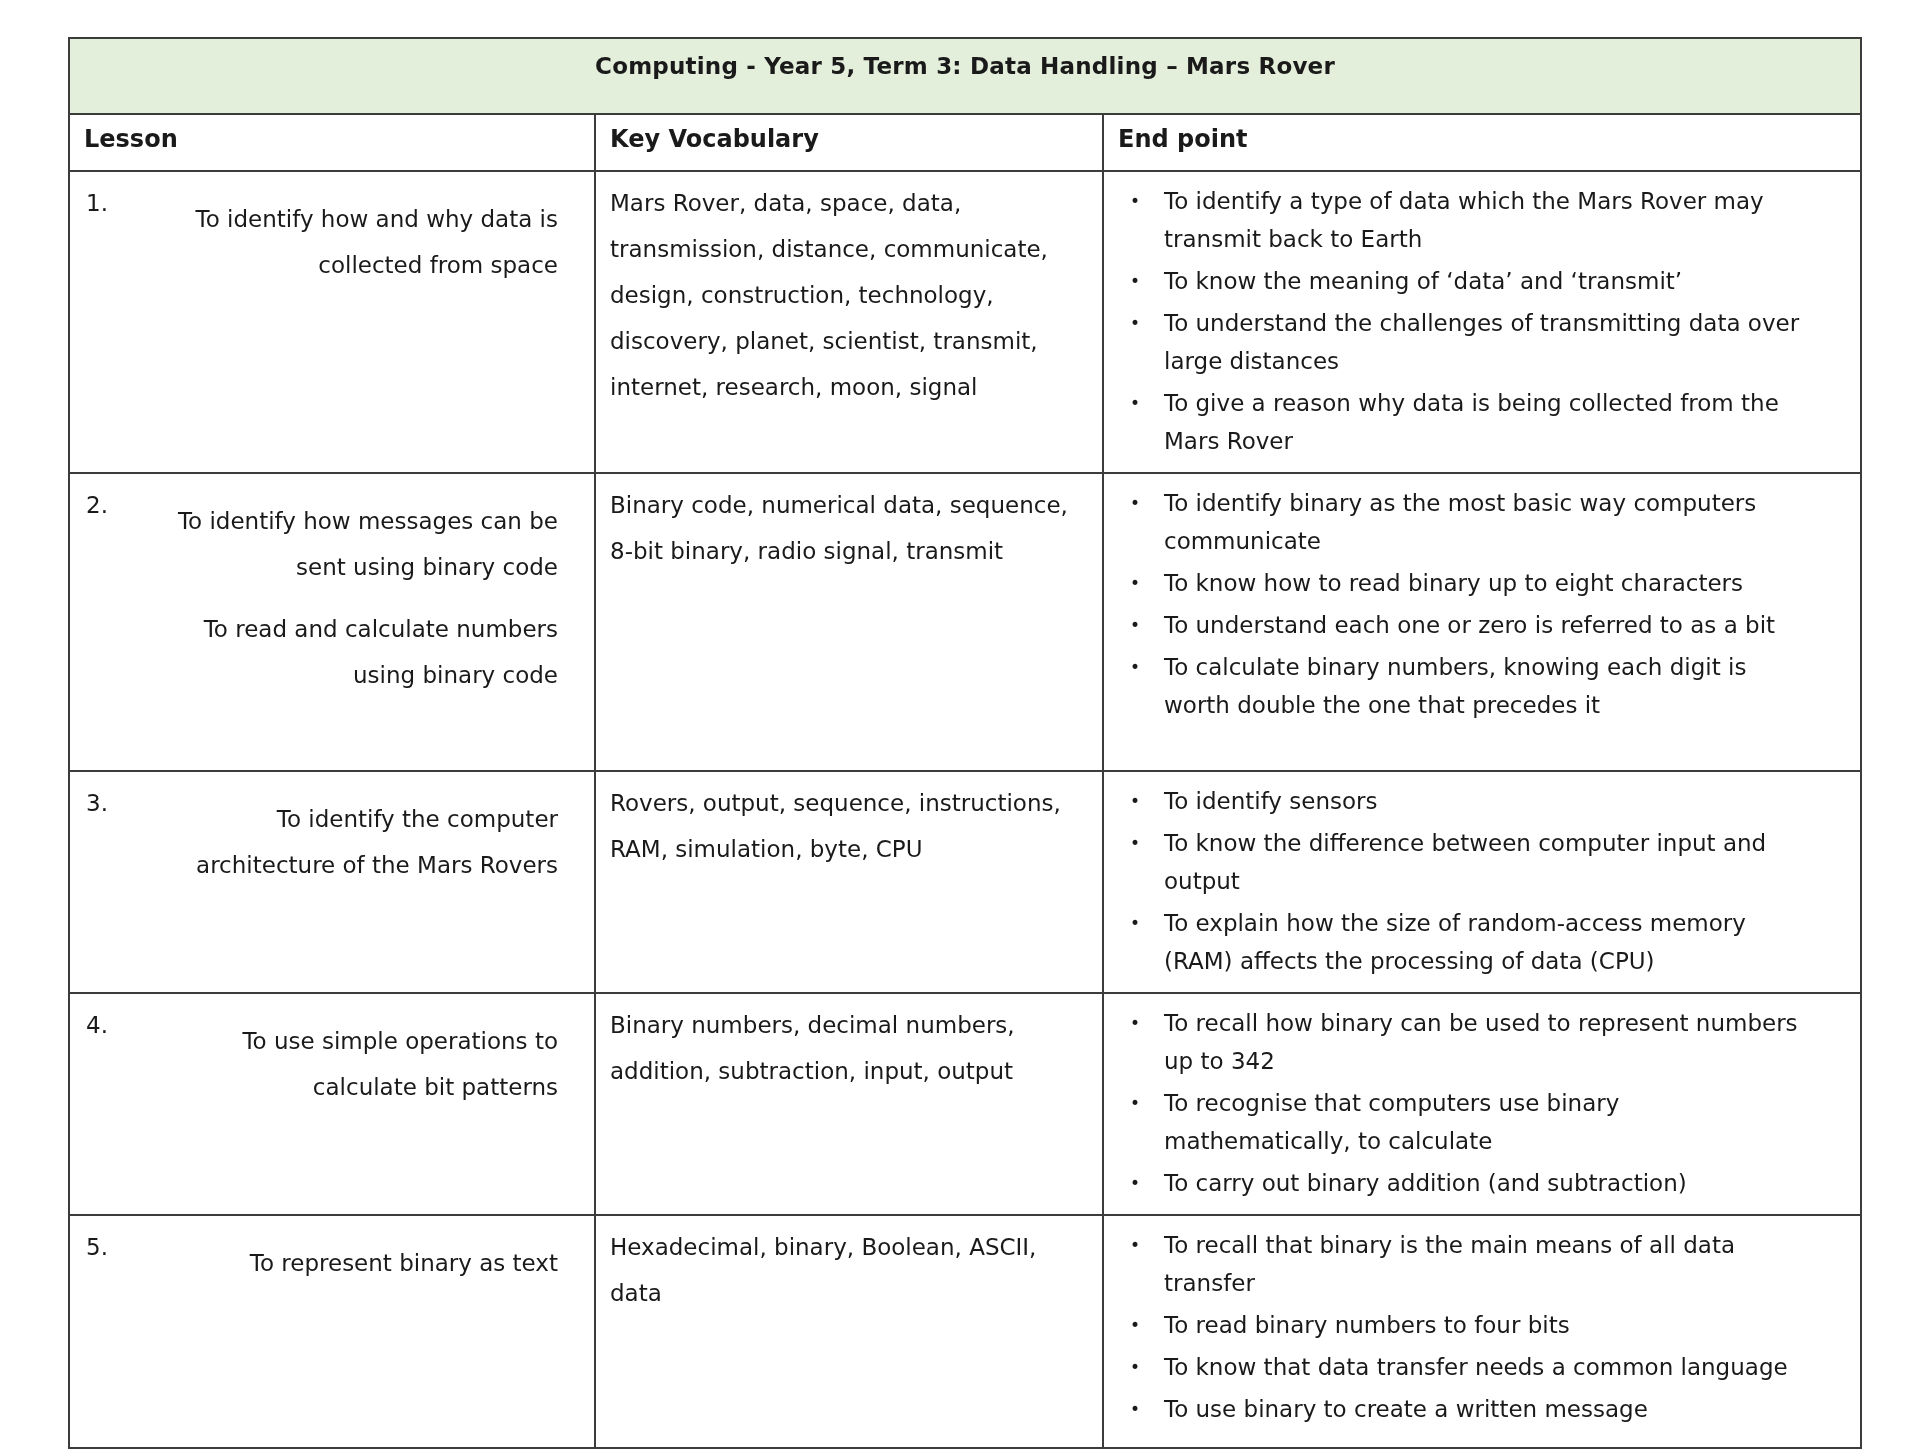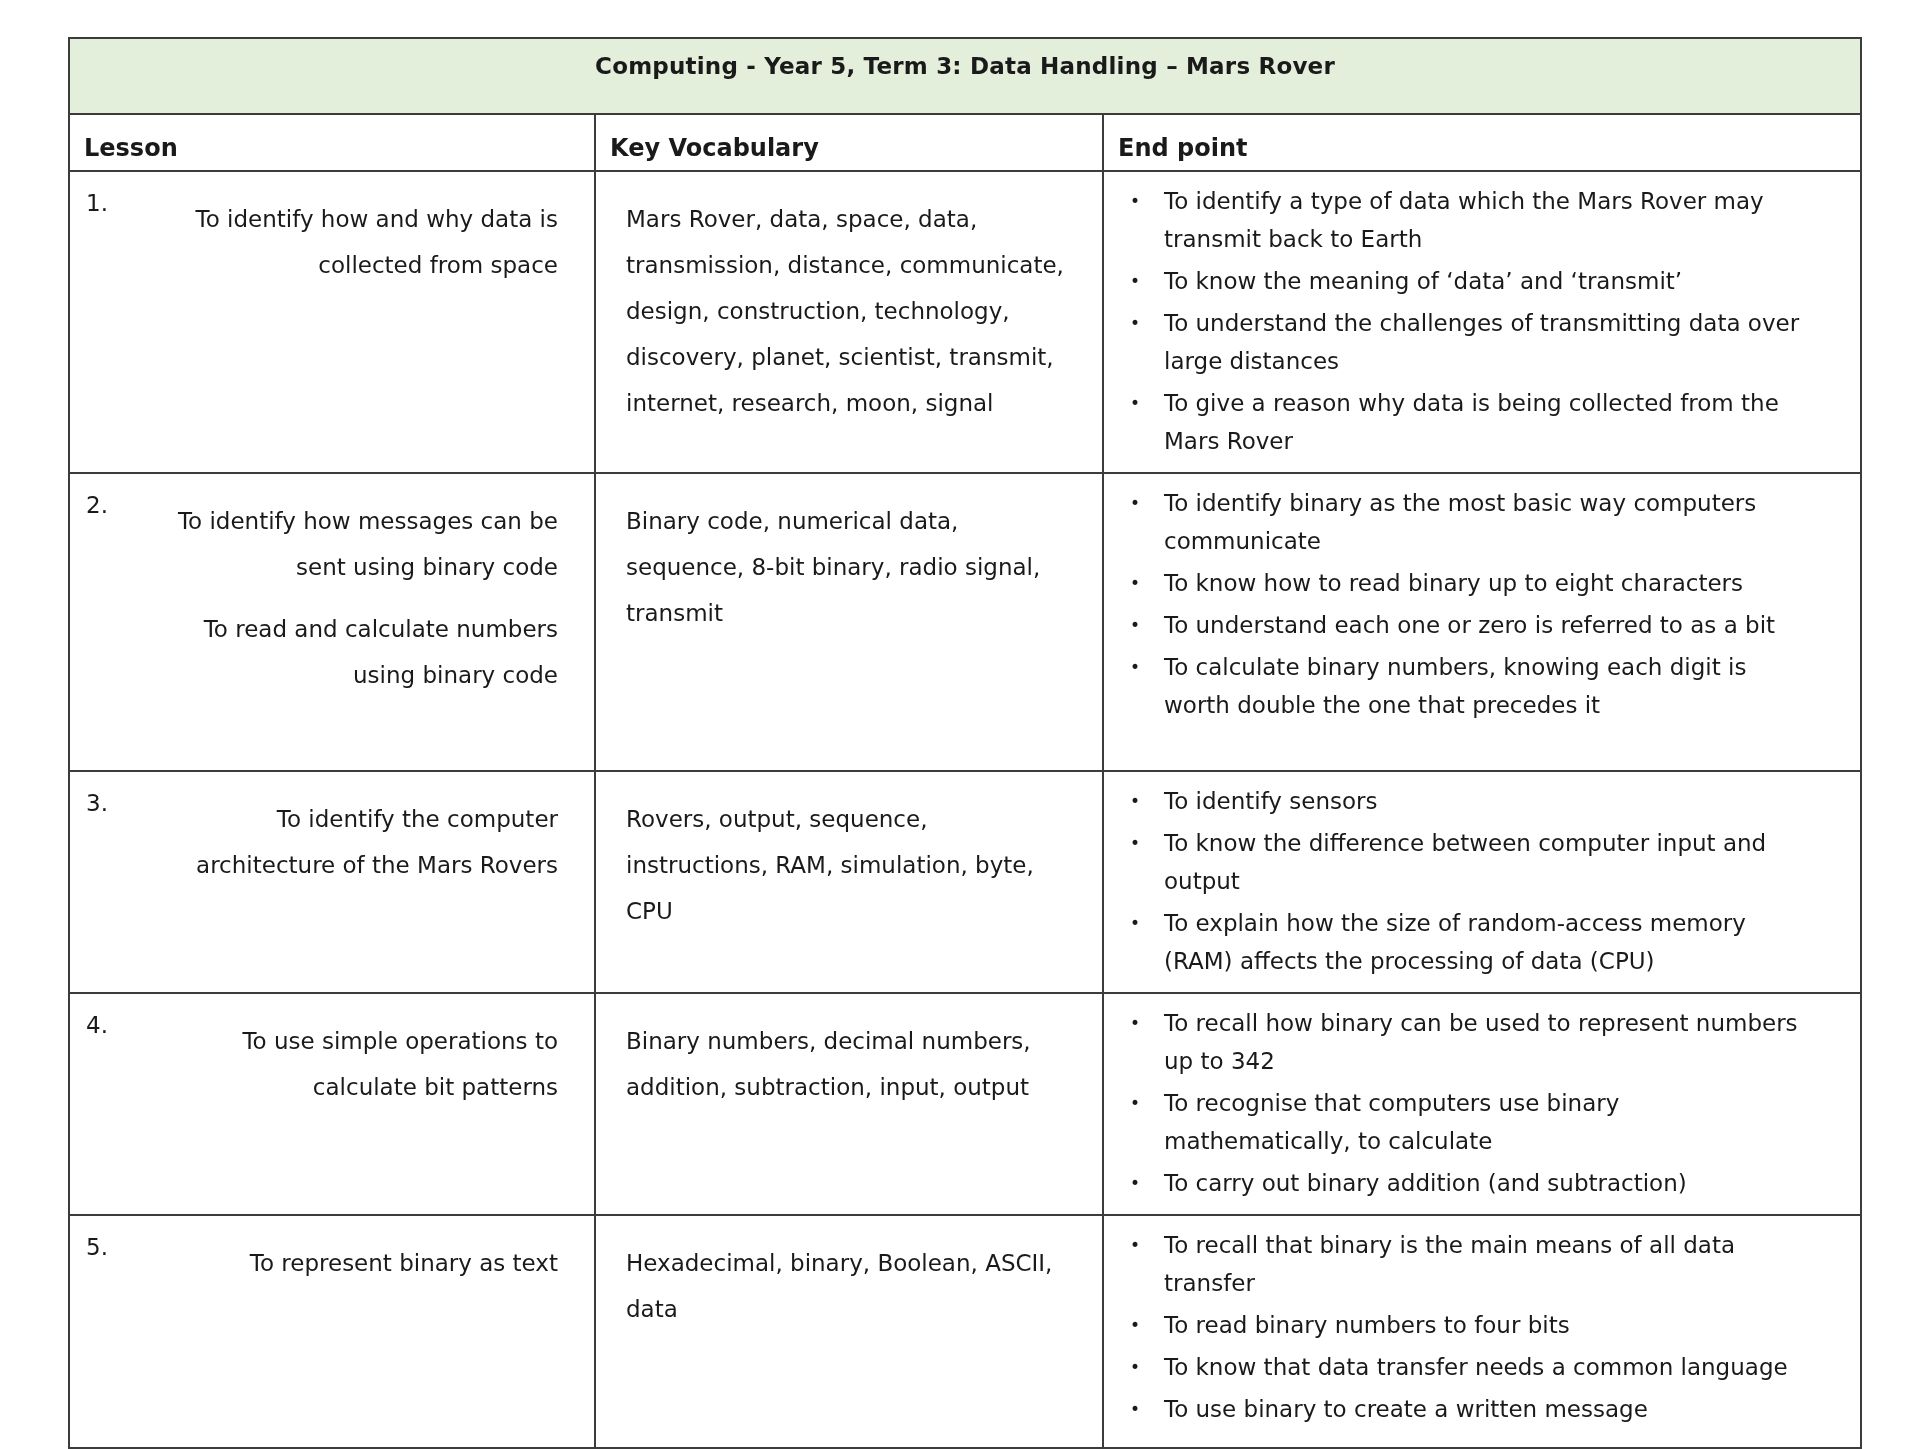--- a/index.html
+++ b/index.html
@@ -48,21 +48,21 @@
     letter-spacing: 0.2px;
     line-height: 1.35;
   }
 
   
   tr.header-row th {
     text-align: left;
     font-size: 24px;
     font-weight: 700;
     height: 57px;
-    padding-top: 19px;
+    padding-top: 10px;
     border-bottom-width: 2.5px;
   }
 
   
   tr.r1 { height: 296px; }
   tr.r2 { height: 298px; }
   tr.r3 { height: 222px; }
   tr.r4 { height: 205px; }
   tr.r5 { height: 233px; }
 
@@ -75,21 +75,21 @@
   }
   .lesson-num { padding-left: 2px; }
   .lesson-paras p {
     margin: 16px;
     text-align: right;
   }
   .lesson-paras p + p { margin-top: 14px; }
 
   td.vocab-cell { padding-right: 20px; }
   .vocab-text {
-    margin: 16px;
+    margin: 0;
     font-size: 23px;
     line-height: 46px;
   }
 
   td.end-cell { padding-right: 55px; padding-top: 10px; }
   ul.endpoints {
     list-style: none;
     margin: 0;
     padding: 0;
   }

